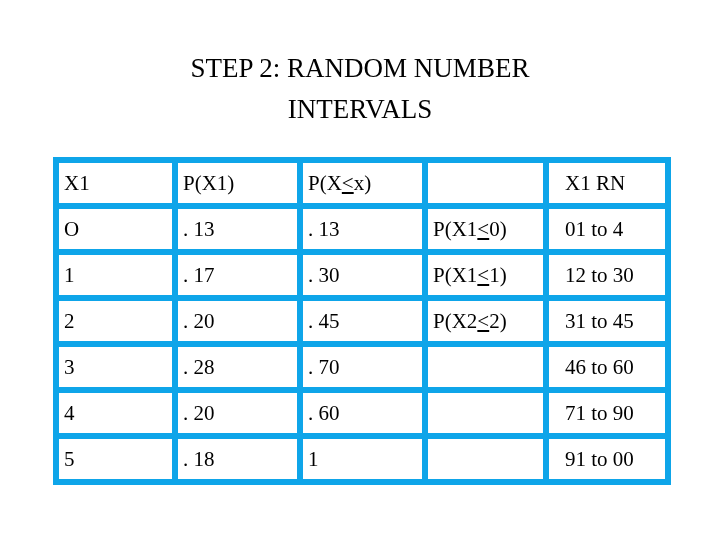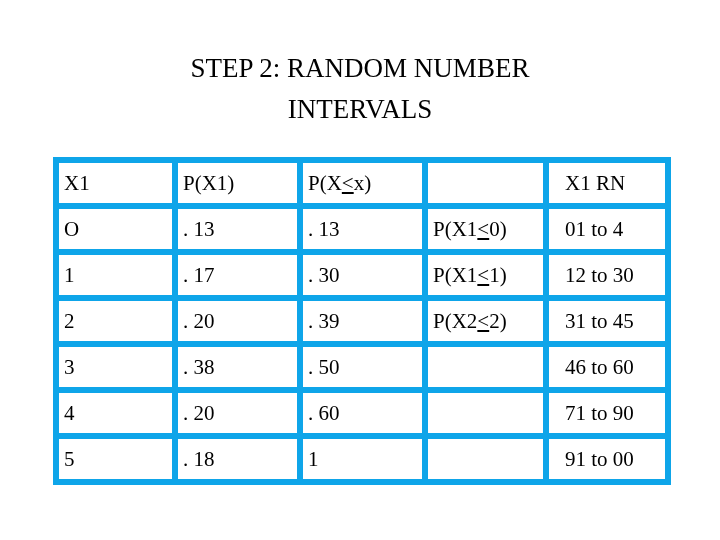--- a/index.html
+++ b/index.html
@@ -116,29 +116,29 @@
         <td>1</td>
         <td>. 17</td>
         <td>. 30</td>
         <td><span>P(X1</span><span class="le-sym">&lt;</span><span>1)</span></td>
         <td class="col-rn">12 to 30</td>
       </tr>
 
       <tr>
         <td>2</td>
         <td>. 20</td>
-        <td>. 39</td>
+        <td>. 45</td>
         <td><span>P(X2</span><span class="le-sym">&lt;</span><span>2)</span></td>
         <td class="col-rn">31 to 45</td>
       </tr>
 
       <tr>
         <td>3</td>
-        <td>. 38</td>
-        <td>. 50</td>
+        <td>. 28</td>
+        <td>. 70</td>
         <td></td>
         <td class="col-rn">46 to 60</td>
       </tr>
 
       <tr>
         <td>4</td>
         <td>. 20</td>
         <td>. 60</td>
         <td></td>
         <td class="col-rn">71 to 90</td>

